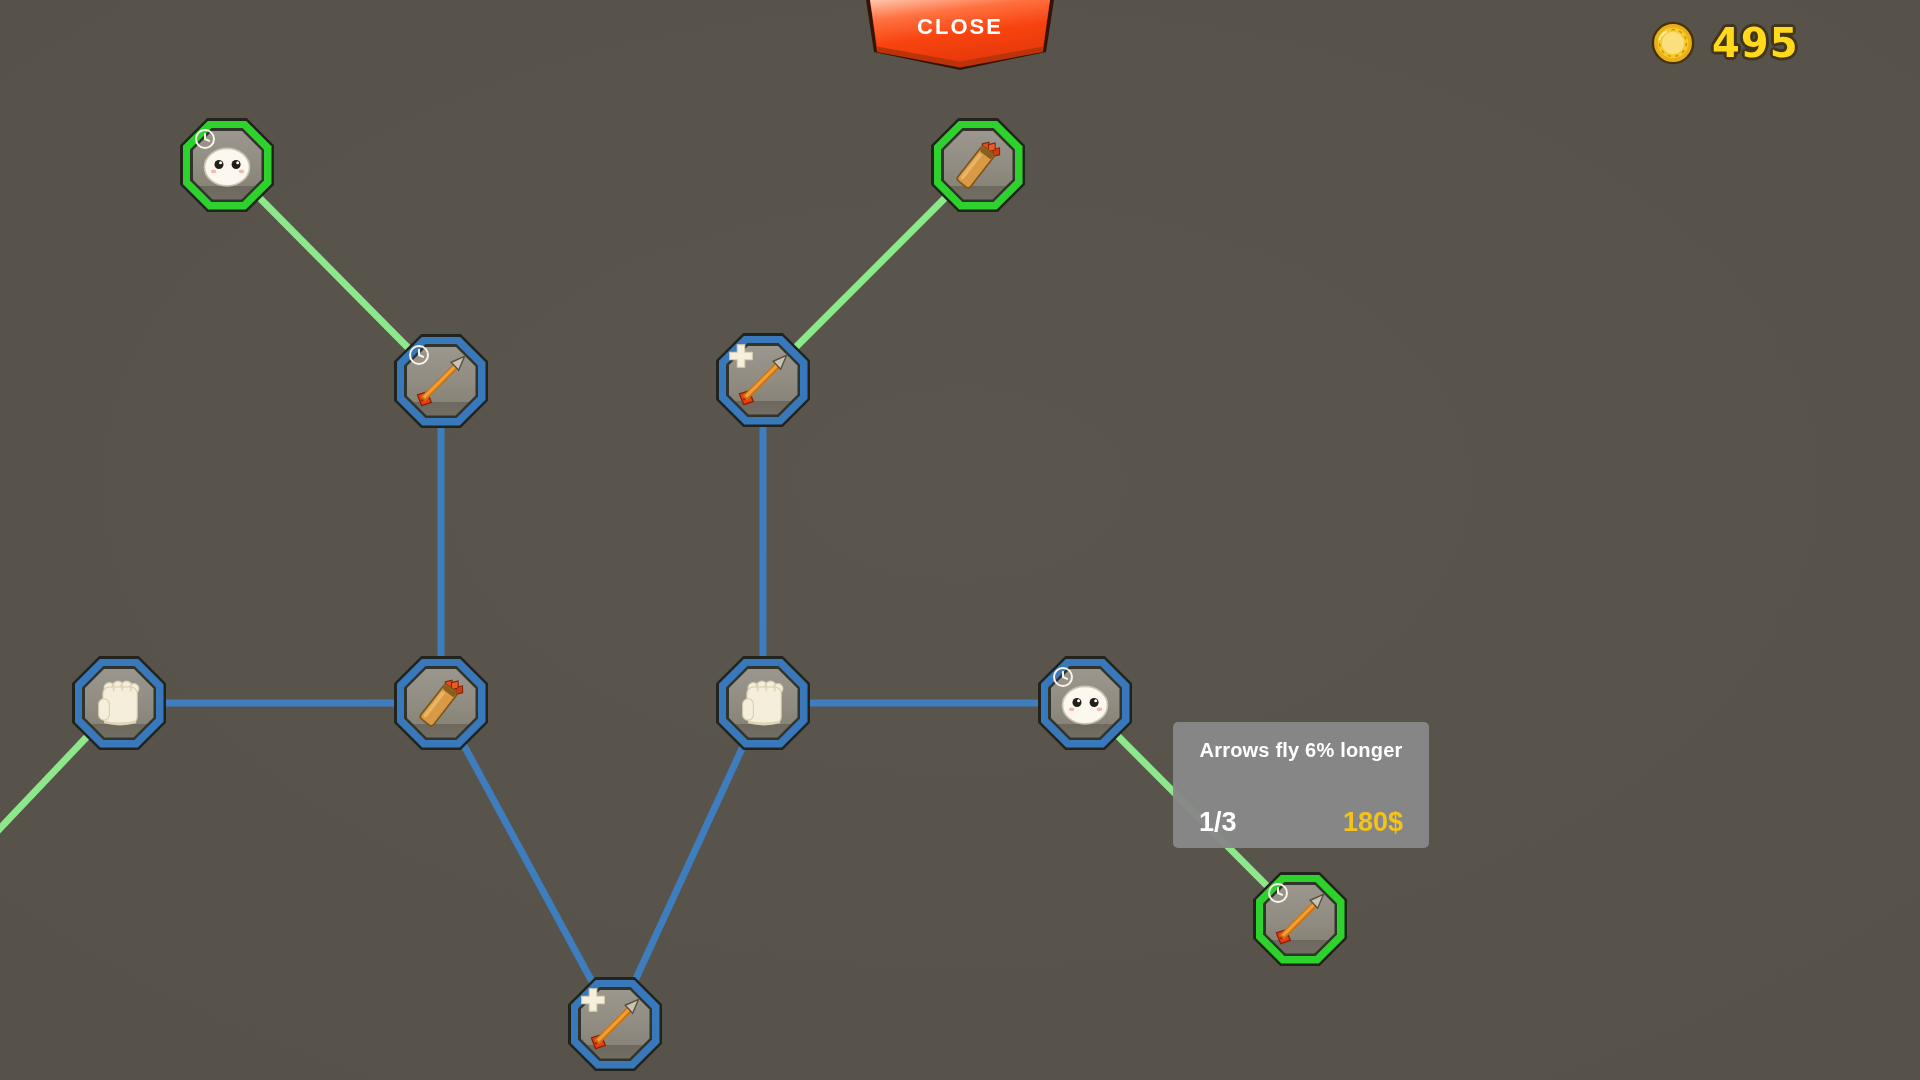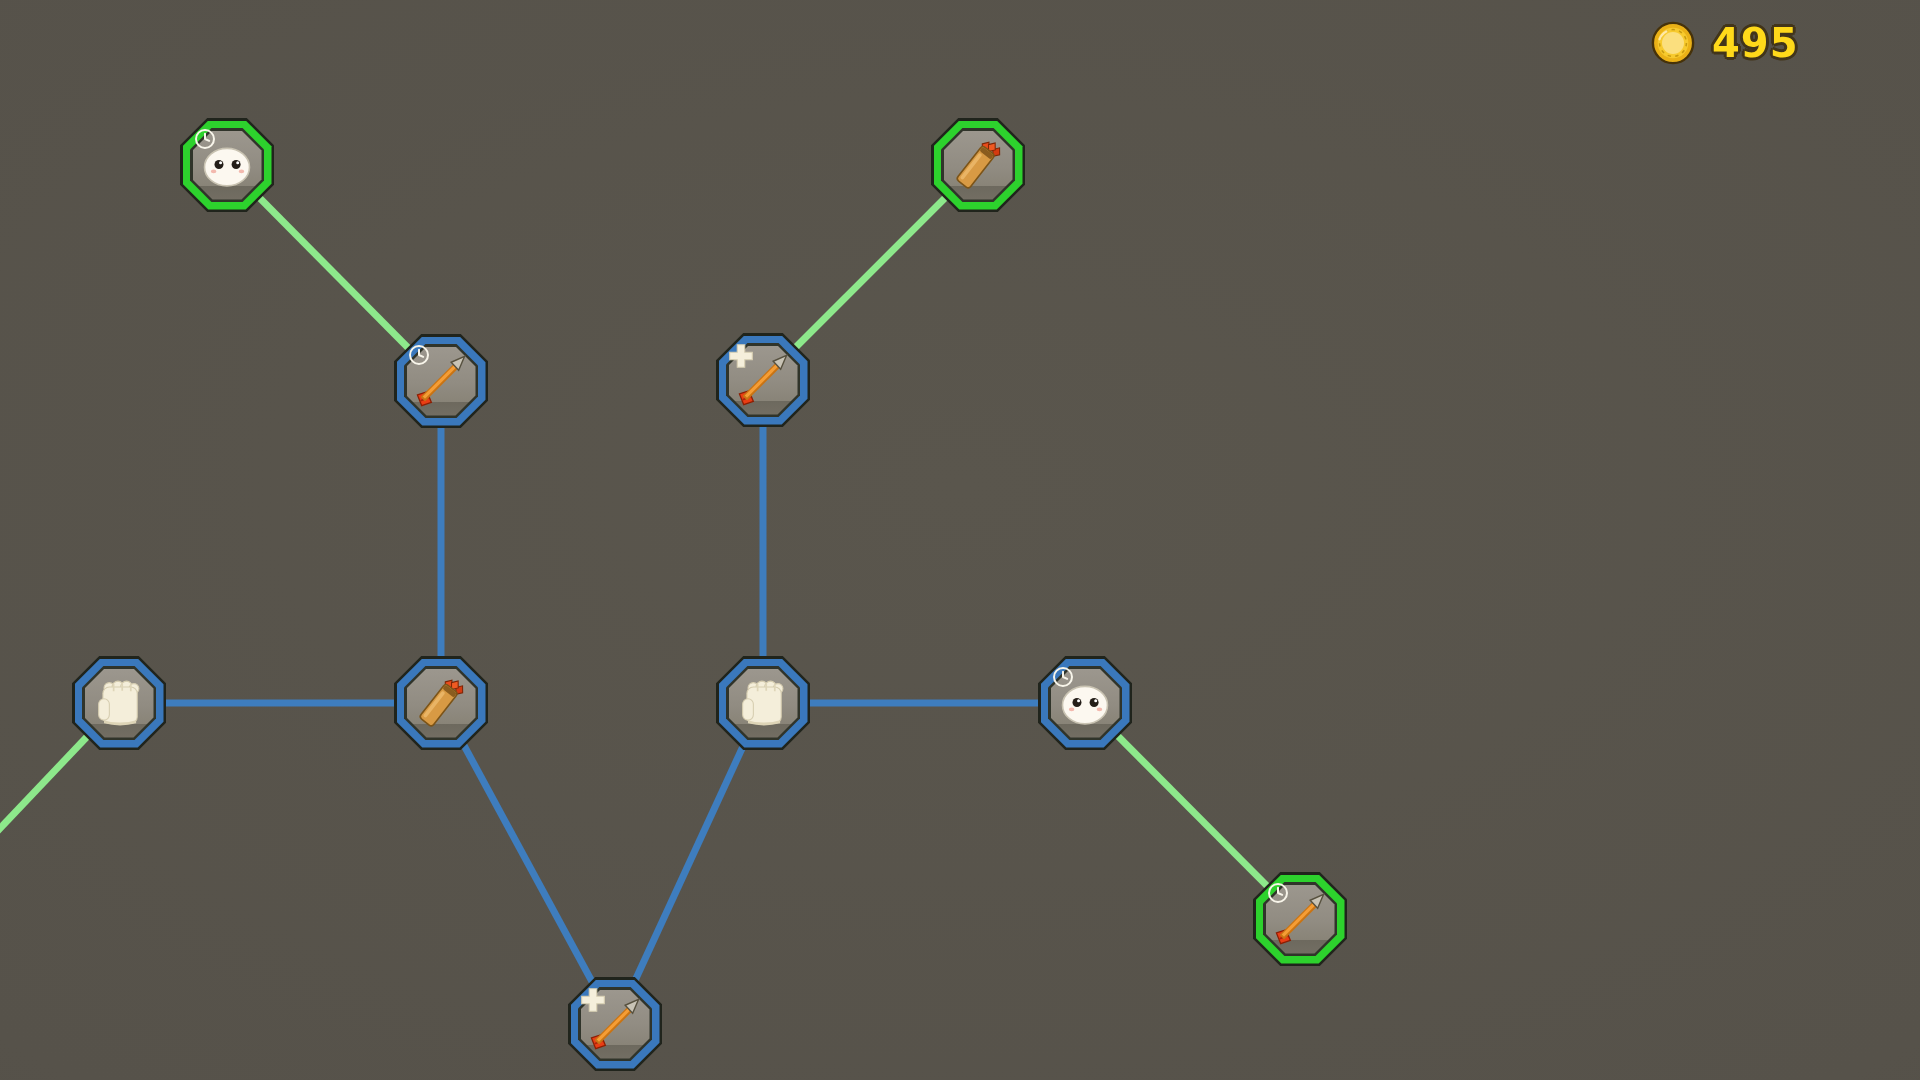--- a/index.html
+++ b/index.html
@@ -255,21 +255,44 @@
 </div>
         <div class="badge badge-clock">
   <svg viewBox="0 0 24 24">
     <circle cx="12" cy="12" r="9" fill="none" stroke="#f8f5ea" stroke-width="2"></circle>
     <path d="M12,12 V6.8 M12,12 L16.2,13.8" stroke="#f8f5ea" stroke-width="2" fill="none" stroke-linecap="round"></path>
   </svg>
 </div>
       </div>
     </div>
 
-
+  <div id="tooltip">
+    <div class="tt-title">Arrows fly 6% longer</div>
+    <div class="tt-row">
+      <span class="tt-rank">1/3</span>
+      <span class="tt-cost">180$</span>
+    </div>
+  </div>
+
+  <button id="close-btn">
+    <svg viewBox="0 0 192 72" width="192" height="72">
+      <defs>
+        <linearGradient id="closeGrad" x1="0" y1="0" x2="0.4" y2="1">
+          <stop offset="0" stop-color="#ffc7ae"></stop>
+          <stop offset="0.3" stop-color="#ff7140"></stop>
+          <stop offset="0.65" stop-color="#f8430f"></stop>
+          <stop offset="1" stop-color="#e93a0b"></stop>
+        </linearGradient>
+      </defs>
+      <path d="M2,0 L190,0 L182,52 L96,70 L10,52 Z" fill="#331407"></path>
+      <path d="M6,0 L186,0 L179,52 L96,67.5 L13,52 Z" fill="#bd3309"></path>
+      <path d="M6,0 L186,0 L179,46.5 L96,61.5 L13,46.5 Z" fill="url(#closeGrad)"></path>
+      <text x="96" y="34" text-anchor="middle" class="close-text">CLOSE</text>
+    </svg>
+  </button>
 
   <div id="coin-counter">
     <svg viewBox="0 0 48 48">
       <circle cx="24" cy="24" r="21" fill="#eab117" stroke="#46320a" stroke-width="2.5"></circle>
       <circle cx="24" cy="24" r="16" fill="#f7ca2e"></circle>
       <circle cx="24" cy="24" r="11.5" fill="#fbdf7e"></circle>
       <circle cx="24" cy="24" r="14" fill="none" stroke="#c89a10" stroke-width="1.6" stroke-dasharray="3.5 4.5"></circle>
       <path d="M10,20 a15,15 0 0,1 7,-8" stroke="#ffe9a8" stroke-width="2.5" fill="none" stroke-linecap="round"></path>
     </svg>
     <span id="coin-amount">495</span>

